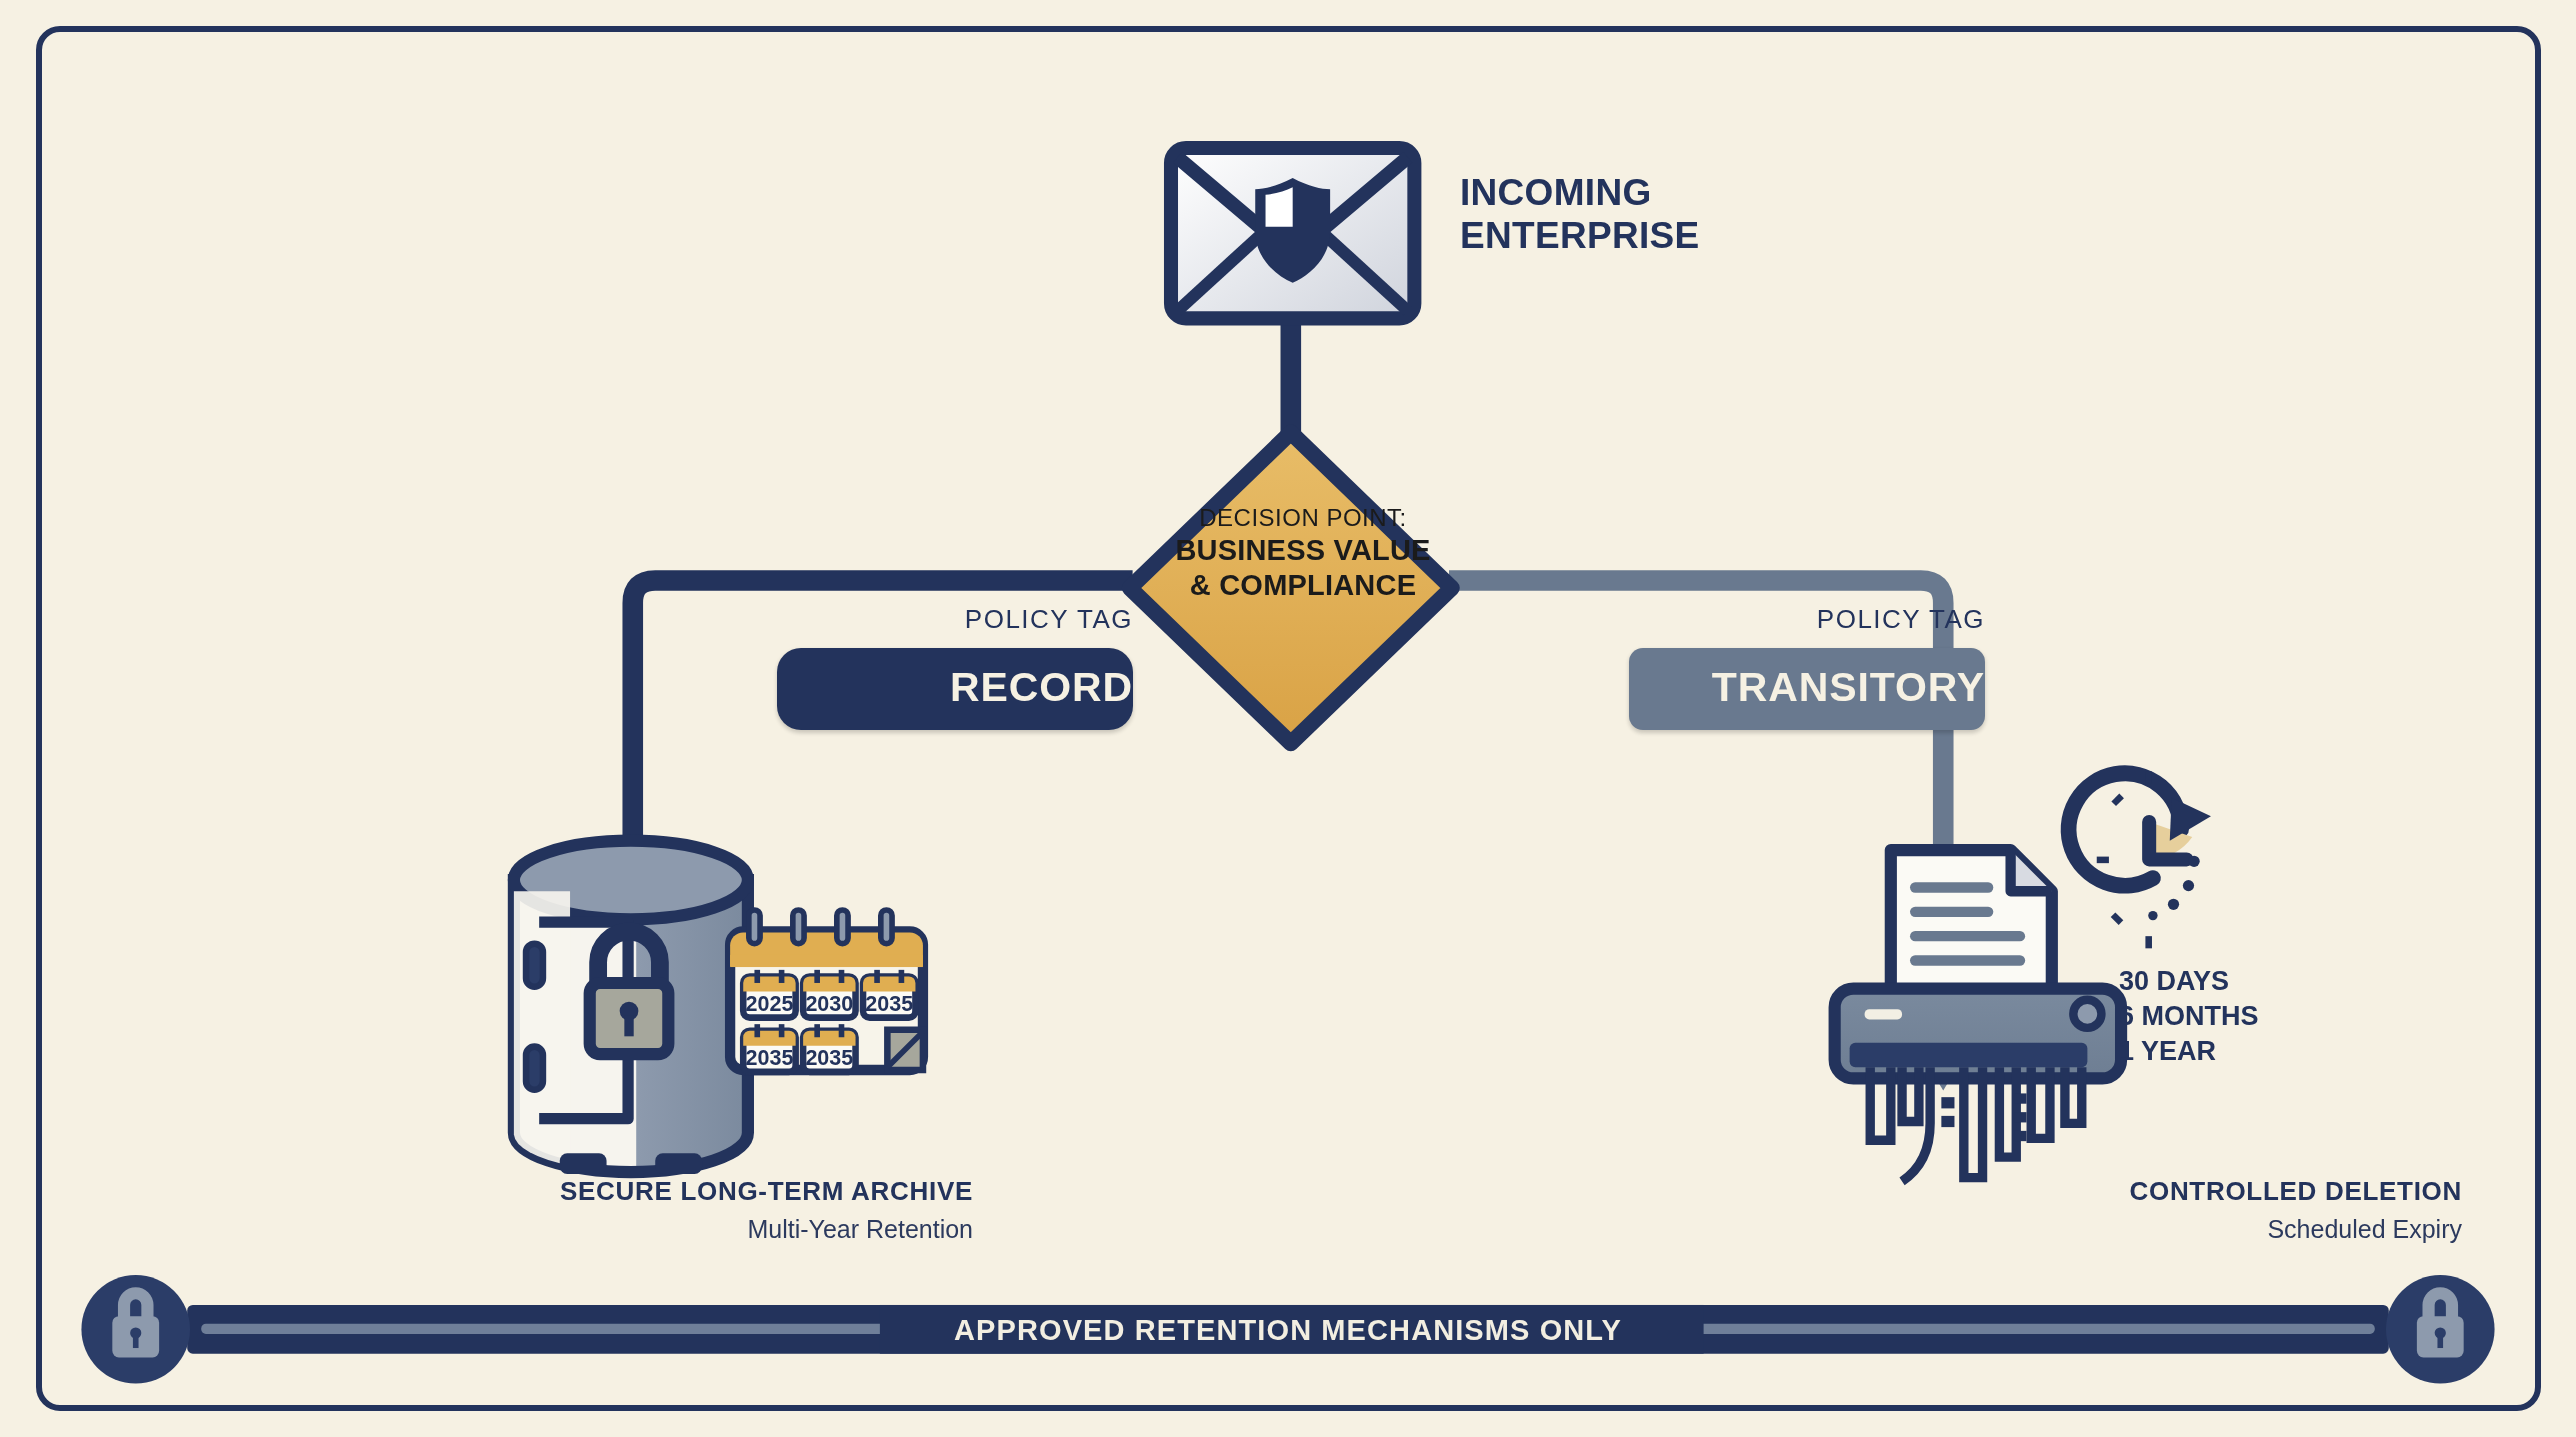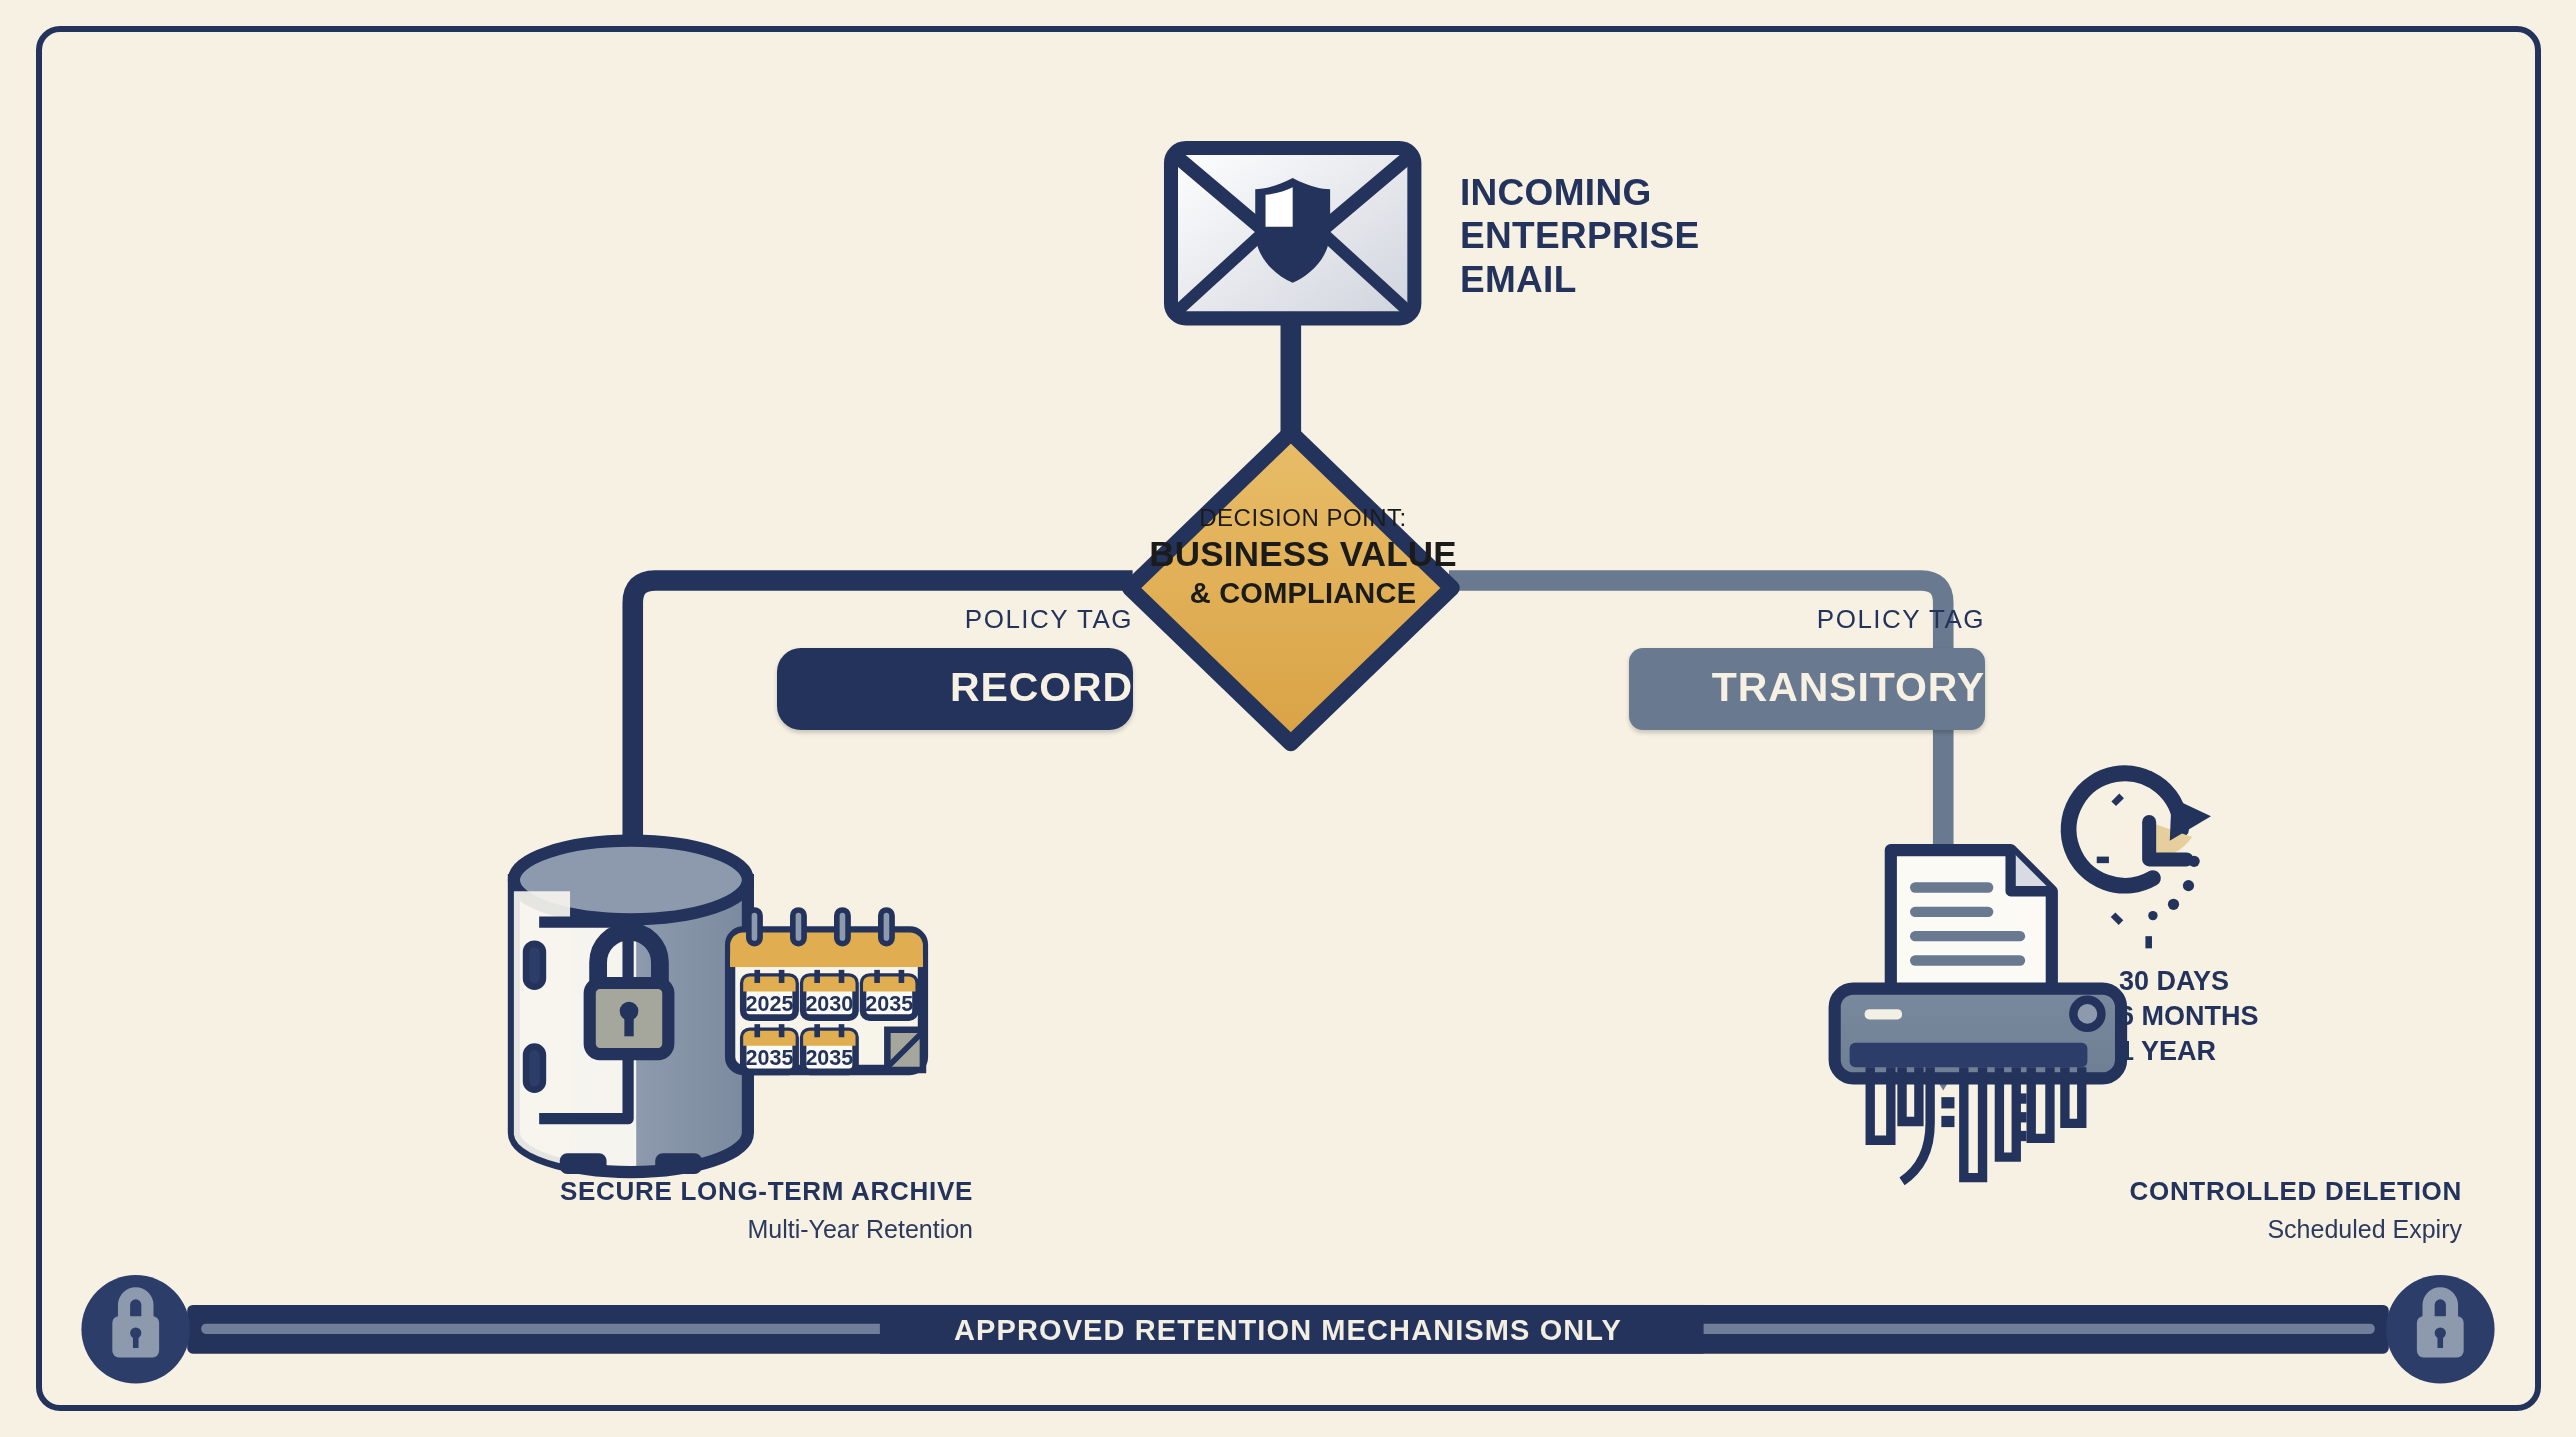--- a/index.html
+++ b/index.html
@@ -28,21 +28,21 @@
     left:1460px;top:171px;width:393px;
     font-size:37px;font-weight:bold;line-height:1.17;letter-spacing:0.3px;
   }
   #email-label div{white-space:nowrap;}
 
   
   #diamond-text{
     left:1144px;top:503px;width:318px;text-align:center;color:#1b1b1b;
   }
   #dp-line1{font-size:24px;font-weight:400;letter-spacing:0.5px;line-height:1.25;}
-  #dp-line2{font-size:35px;font-weight:bold;letter-spacing:0.2px;line-height:1.22;}
+  #dp-line2{font-size:29px;font-weight:bold;letter-spacing:0.2px;line-height:1.22;}
   #dp-line3{font-size:29px;font-weight:bold;letter-spacing:0.2px;line-height:1.22;}
 
   
   .policy-col{position:absolute;width:487px;text-align:right;}
   #policy-left{left:646px;top:604px;}
   #policy-right{left:1498px;top:604px;}
   .policy-caption{
     font-size:26px;color:#23335c;letter-spacing:1.5px;margin-bottom:13px;
   }
   .policy-chip{
@@ -277,21 +277,20 @@
         <rect x="2604" y="1427" width="6" height="13" fill="#2b3d68"></rect>
       </g>
 
       <rect x="940" y="1394" width="880" height="52" fill="#23335c"></rect>
     </g>
   </svg>
 
   <div class="txt" id="email-label">
     <div>INCOMING</div>
     <div>ENTERPRISE</div>
-    <div>EMAIL</div>
   </div>
 
   <div class="txt" id="diamond-text">
     <div id="dp-line1">DECISION POINT:</div>
     <div id="dp-line2">BUSINESS VALUE</div>
     <div id="dp-line3">&amp; COMPLIANCE</div>
   </div>
 
   <div class="policy-col" id="policy-left">
     <div class="policy-caption">POLICY TAG</div>

